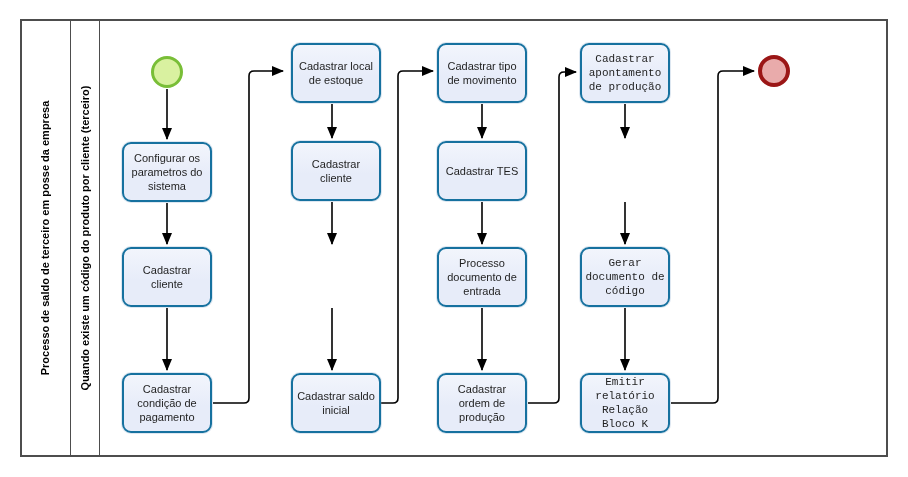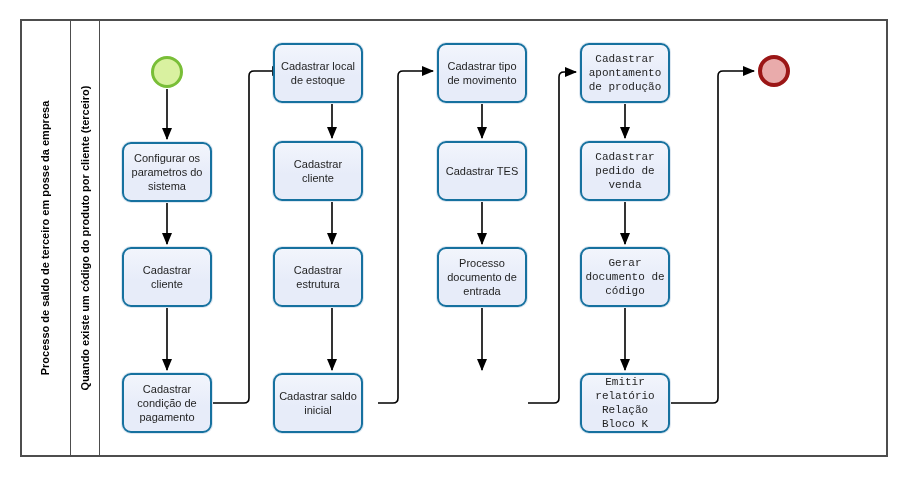--- a/index.html
+++ b/index.html
@@ -41,21 +41,21 @@
         font-size:11px;line-height:14px;color:var(--color-task_text);padding:2px 3px;cursor:default;}
   .task span{display:block;}
 
   .event{position:absolute;border-radius:50%;}
   .event-start{left:151px;top:56px;width:32px;height:32px;
         background:var(--color-start_fill);border:3px solid var(--color-start_border);}
   .event-end{left:758px;top:55px;width:32px;height:32px;
         background:var(--color-end_fill);border:4px solid var(--color-end_border);}
 
   
-  .c1{left:122px;} .c2{left:273px;justify-content:flex-end;} .c3{left:437px;align-items:center;} .c4{left:580px;font-family:Liberation Mono, monospace;}
+  .c1{left:122px;} .c2{left:291px;justify-content:flex-end;} .c3{left:437px;align-items:center;} .c4{left:580px;font-family:Liberation Mono, monospace;}
   .r1{top:43px;} .r2{top:141px;} .r3{top:247px;} .r4{top:373px;}
   .r2a{top:142px;}
 </style>
 </head>
 <body>
 
 <div class="canvas">
 
   <div class="pool"></div>
 
@@ -102,42 +102,39 @@
   <div class="task c1 r4">
     <span>Cadastrar condição de pagamento</span>
   </div>
 
   <div class="task c2 r1">
     <span>Cadastrar local de estoque</span>
   </div>
   <div class="task c2 r2">
     <span>Cadastrar cliente</span>
   </div>
-  <div class="task c2 r3">
-    <span>Cadastrar estrutura</span>
-  </div>
   <div class="task c2 r4">
     <span>Cadastrar saldo inicial</span>
   </div>
 
   <div class="task c3 r1">
     <span>Cadastrar tipo de movimento</span>
   </div>
   <div class="task c3 r2">
     <span>Cadastrar TES</span>
   </div>
   <div class="task c3 r3">
     <span>Processo documento de entrada</span>
   </div>
+  <div class="task c3 r4">
+    <span>Cadastrar ordem de produção</span>
+  </div>
 
   <div class="task c4 r1">
     <span>Cadastrar apontamento de produção</span>
-  </div>
-  <div class="task c4 r2">
-    <span>Cadastrar pedido de venda</span>
   </div>
   <div class="task c4 r3">
     <span>Gerar documento de código</span>
   </div>
   <div class="task c4 r4">
     <span>Emitir relatório Relação Bloco K</span>
   </div>
 
 </div>
 

